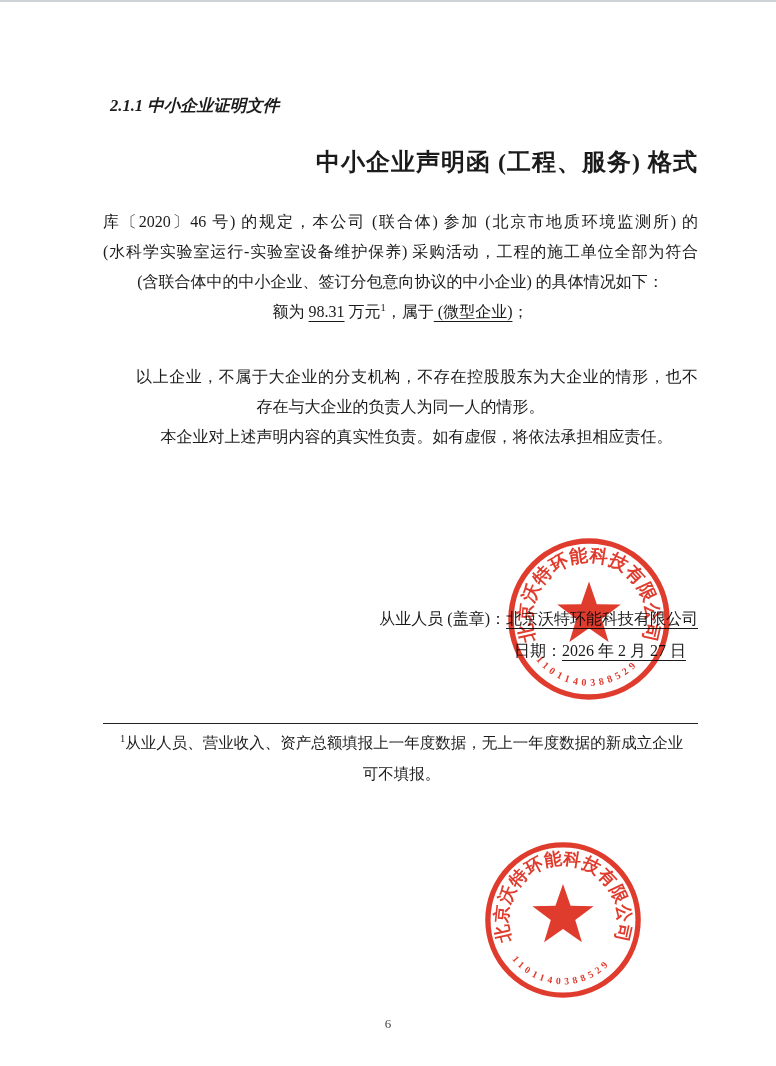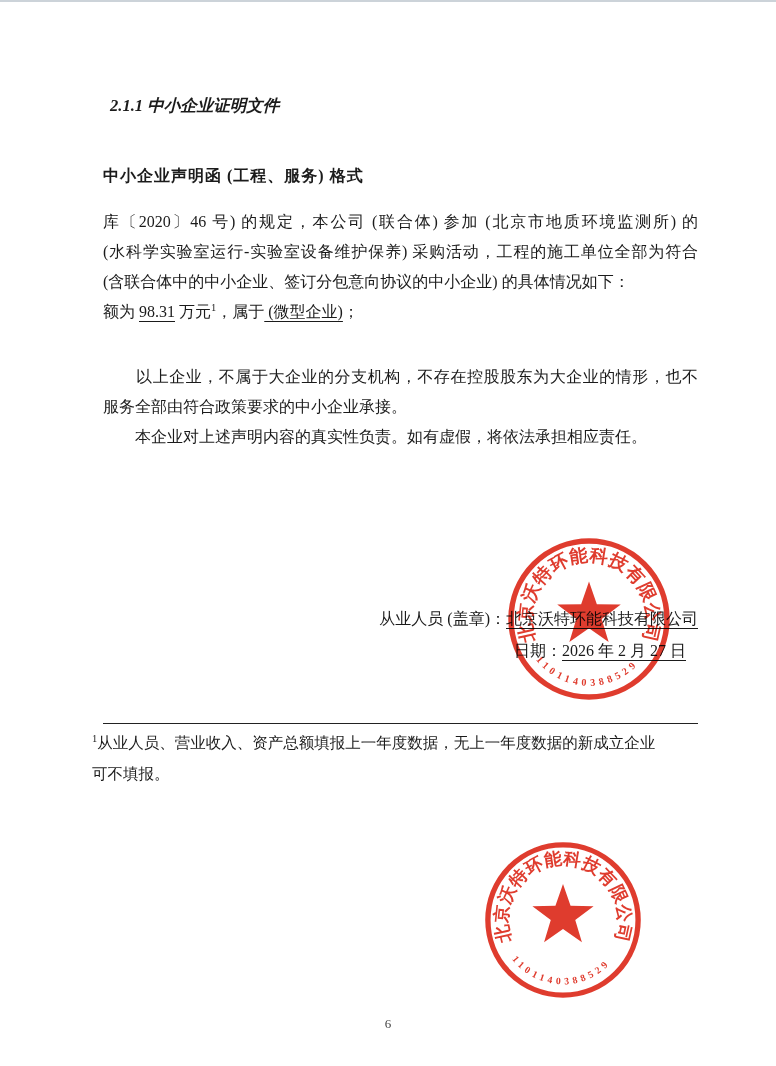--- a/index.html
+++ b/index.html
@@ -2,32 +2,32 @@
 <html style="--stamp-red: #dd2b1c;"><head>
 <meta charset="utf-8">
 <style>
   html,body{margin:0;padding:0;}
   body{
     width:776px;height:1066px;position:relative;background:#ffffff;overflow:hidden;
     font-family:"Liberation Serif","DejaVu Serif",serif;color:#1b1b1b;
   }
   .top-edge{position:absolute;left:0;top:0;width:776px;height:2px;background:#ccd3d9;}
   .heading{position:absolute;left:110px;top:95px;font-size:16.5px;font-weight:bold;font-style:italic;}
-  .doc-title{position:absolute;left:103px;top:146px;width:595px;text-align:left;
-    font-size:16px;font-weight:bold;letter-spacing:1px;margin-top:20px;}
+  .doc-title{position:absolute;left:103px;top:146px;width:595px;text-align:right;
+    font-size:24px;font-weight:bold;letter-spacing:1px;}
   .body-block{position:absolute;left:103px;top:207px;width:595px;font-size:16px;}
-  .bl{line-height:30px;height:30px;white-space:pre-wrap;}
+  .bl{line-height:30px;height:30px;white-space:pre-wrap;text-align:center;}
   .jl{text-align:justify;text-align-last:justify;text-justify:inter-character;}
   .para-gap{height:35px;}
   .u{text-decoration:underline;text-underline-offset:4px;text-decoration-thickness:1px;}
   .sup{font-size:10.5px;vertical-align:6px;line-height:0;}
   .sig1{position:absolute;left:103px;top:603px;width:595px;text-align:right;font-size:16px;line-height:32px;}
   .sig2{position:absolute;left:103px;top:635px;width:595px;text-align:right;font-size:16px;line-height:32px;padding-right:12px;box-sizing:border-box;}
   .fn-sep{position:absolute;left:103px;top:723px;width:595px;height:0;border-top:1.5px solid #222;}
-  .footnote{position:absolute;left:92px;top:727px;width:595px;font-size:15.5px;}
+  .footnote{position:absolute;left:104px;top:727px;width:595px;font-size:15.5px;}
   .footnote .bl{line-height:31px;height:31px;}
   .page-num{position:absolute;left:0;top:1016px;width:776px;text-align:center;font-size:13px;color:#444;}
   .stamp{position:absolute;mix-blend-mode:multiply;opacity:0.92;}
   .stamp svg{display:block;}
   .sc{fill:none;stroke:var(--stamp-red,#dd2b1c);stroke-width:5.5px;}
   .sf{fill:var(--stamp-red,#dd2b1c);}
   .st{font-size:18px;font-weight:bold;letter-spacing:0.5px;}
   .sn{font-size:10px;font-weight:bold;letter-spacing:4px;}
 </style>
 </head>
@@ -42,21 +42,21 @@
 <div class="body-block">
   <div>
       <div class="bl jl"><span>库〔2020〕46 号) 的规定，本公司 (联合体) 参加 (北京市地质环境监测所) 的</span></div>
       <div class="bl jl"><span>(水科学实验室运行-实验室设备维护保养) 采购活动，工程的施工单位全部为符合</span></div>
       <div class="bl"><span>(含联合体中的中小企业、签订分包意向协议的中小企业) 的具体情况如下：</span></div>
       <div class="bl"><span>额为 </span><span class="u">98.31</span><span> 万元</span><span class="sup">1</span><span>，属于</span><span class="u"> (微型企业)</span><span>；</span></div>
     </div>
   <div class="para-gap"></div>
   <div>
       <div class="bl jl"><span>　　以上企业，不属于大企业的分支机构，不存在控股股东为大企业的情形，也不</span></div>
-      <div class="bl"><span>服务全部由符合政策要求的中小企业承接。</span></div>
+      <div class="bl"><span>存在与大企业的负责人为同一人的情形。</span></div>
       <div class="bl"><span>　　本企业对上述声明内容的真实性负责。如有虚假，将依法承担相应责任。</span></div>
     </div>
 </div>
 
 <div class="sig1"><span>从业人员 (盖章)：</span><span class="u">北京沃特环能科技有限公司</span></div>
 <div class="sig2"><span>日期：</span><span class="u">2026 年 2 月 27 日</span></div>
 
 <div class="fn-sep"></div>
 <div class="footnote">
     <div class="bl"><span class="sup">1</span><span>从业人员、营业收入、资产总额填报上一年度数据，无上一年度数据的新成立企业</span></div>

